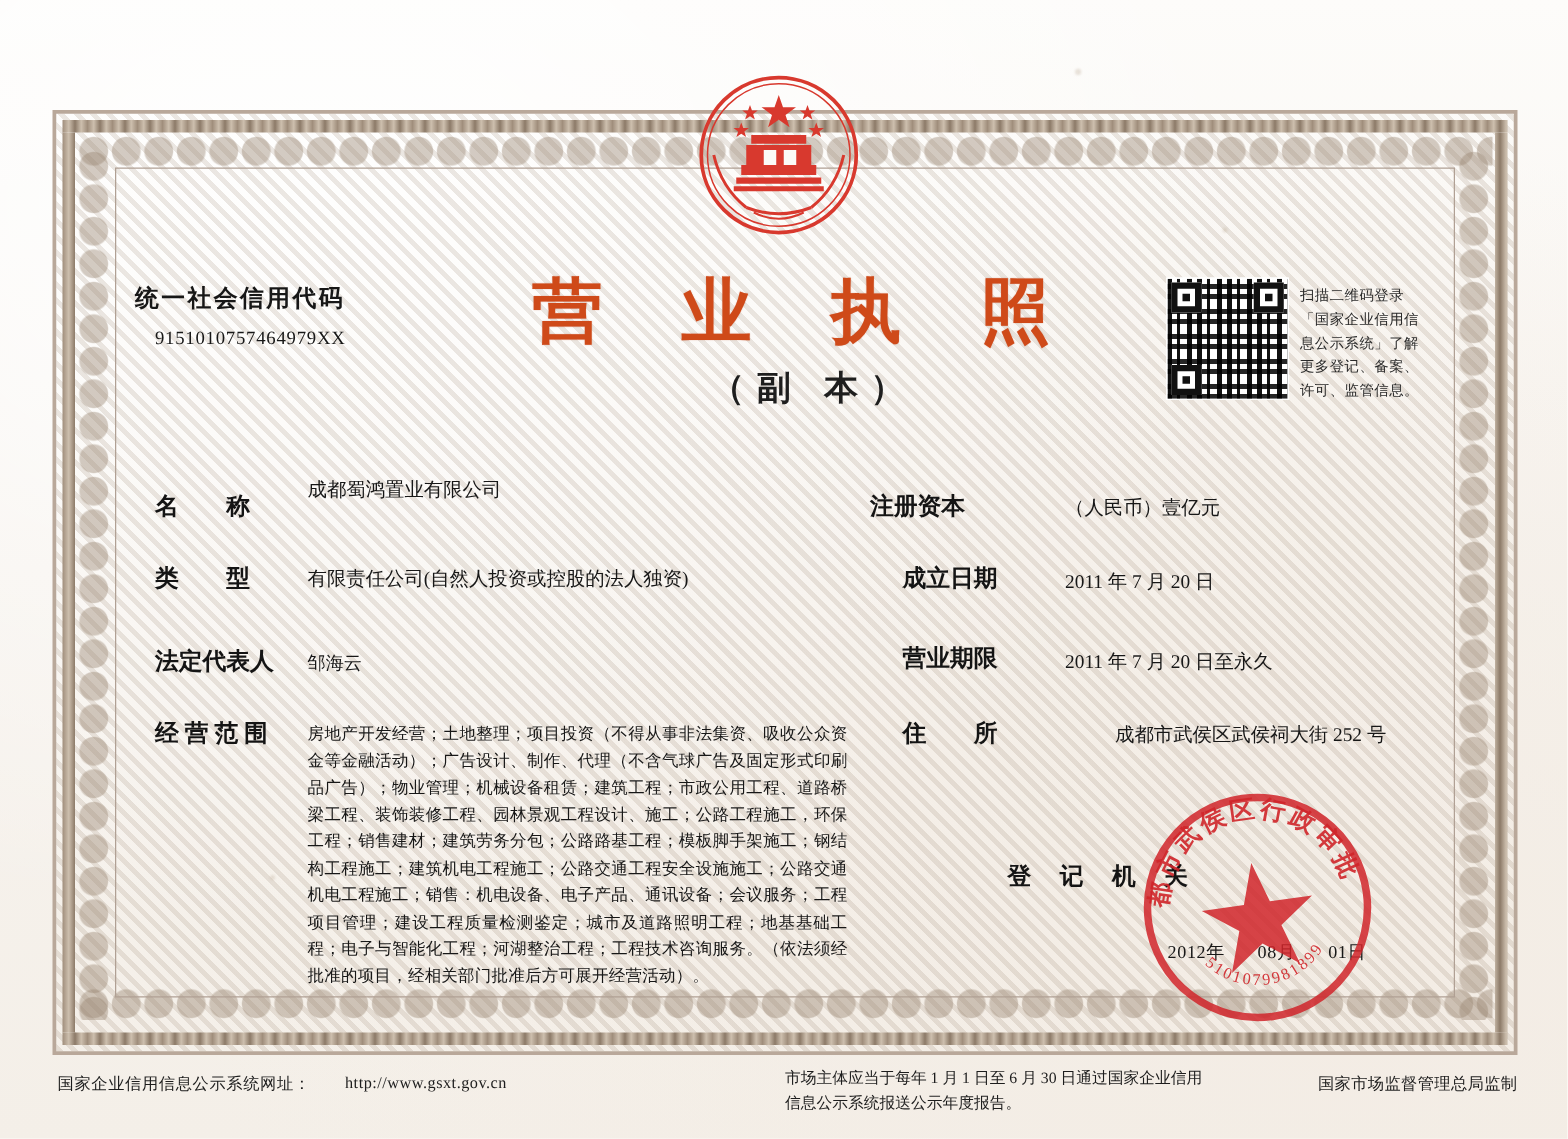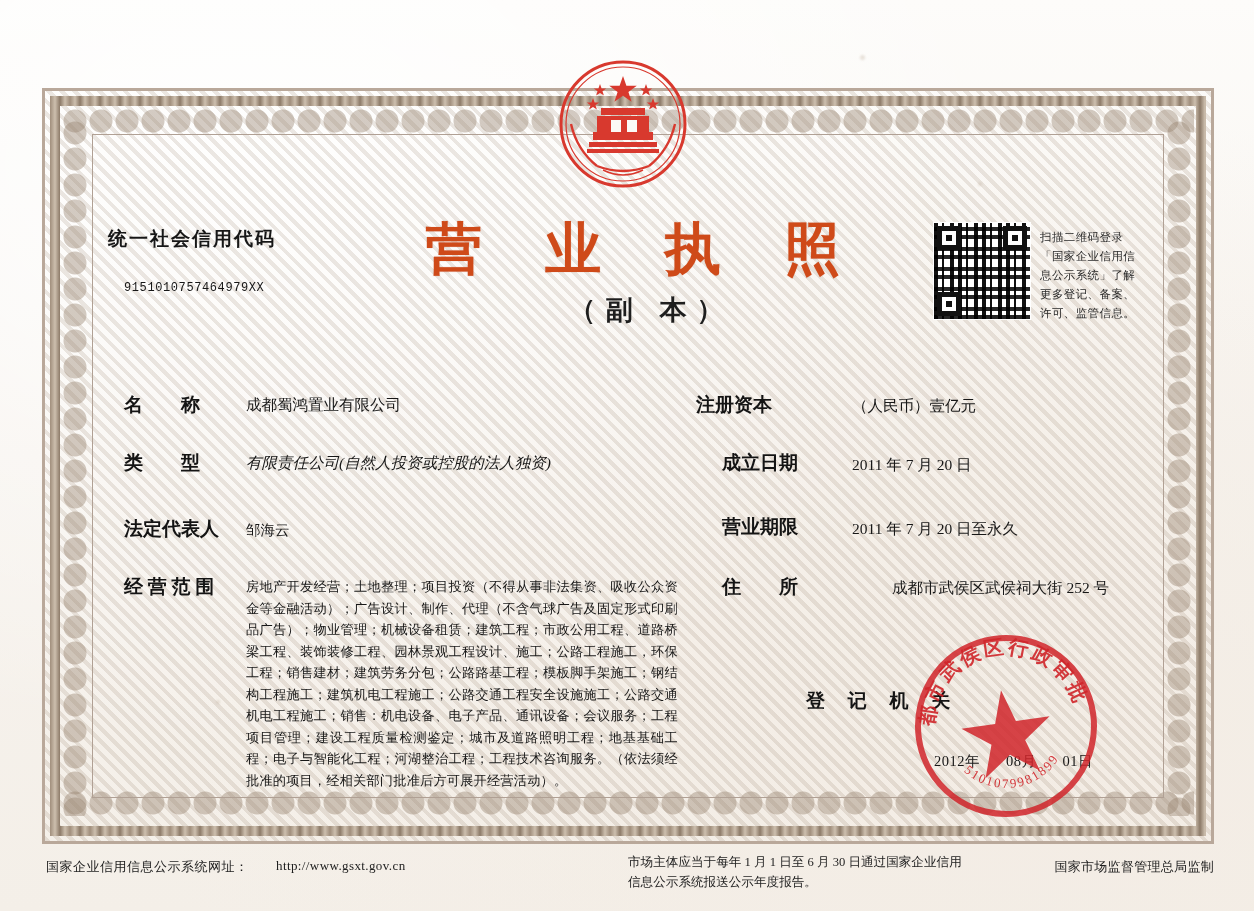--- a/index.html
+++ b/index.html
@@ -155,25 +155,24 @@
     position: absolute;
     left: 108px; top: 226px;
     font-size: 19px;
     font-weight: bold;
     letter-spacing: 2px;
     color: #171717;
   }
   #credit-code-value {
     position: absolute;
     left: 124px; top: 263px;
-    font-size: 12px;
+    font-size: 15px;
     letter-spacing: 0.6px;
     color: #171717;
-    font-family: Liberation Mono, monospace;
-    margin-top: 18px;
+    font-family: Liberation Serif, serif;
   }
 
   
   #qr-code {
     position: absolute;
     left: 933px; top: 222px;
     width: 96px; height: 96px;
     background-color: #ffffff;
     background-image:
       repeating-linear-gradient(90deg, #111 0 4px, #fff 4px 8px, #111 8px 10px, #fff 10px 16px, #111 16px 20px, #fff 20px 24px),
@@ -216,23 +215,23 @@
   }
   .field-value {
     position: absolute;
     font-size: 15.5px;
     color: #171717;
     white-space: nowrap;
   }
 
   
   #label-name      { left: 124px; top: 392px; }
-  #value-name      { left: 246px; top: 395px; }
+  #value-name      { left: 246px; top: 382px; }
   #label-type      { left: 124px; top: 450px; }
-  #value-type      { left: 246px; top: 453px; font-style: italic; }
+  #value-type      { left: 246px; top: 453px; }
   #label-legal-rep { left: 124px; top: 516px; }
   #value-legal-rep { left: 246px; top: 521px; font-size: 14.5px; }
   #label-scope     { left: 124px; top: 574px; }
 
   #value-scope {
     position: absolute;
     left: 246px; top: 576px;
     width: 432px;
     font-size: 13.2px;
     line-height: 21.5px;

